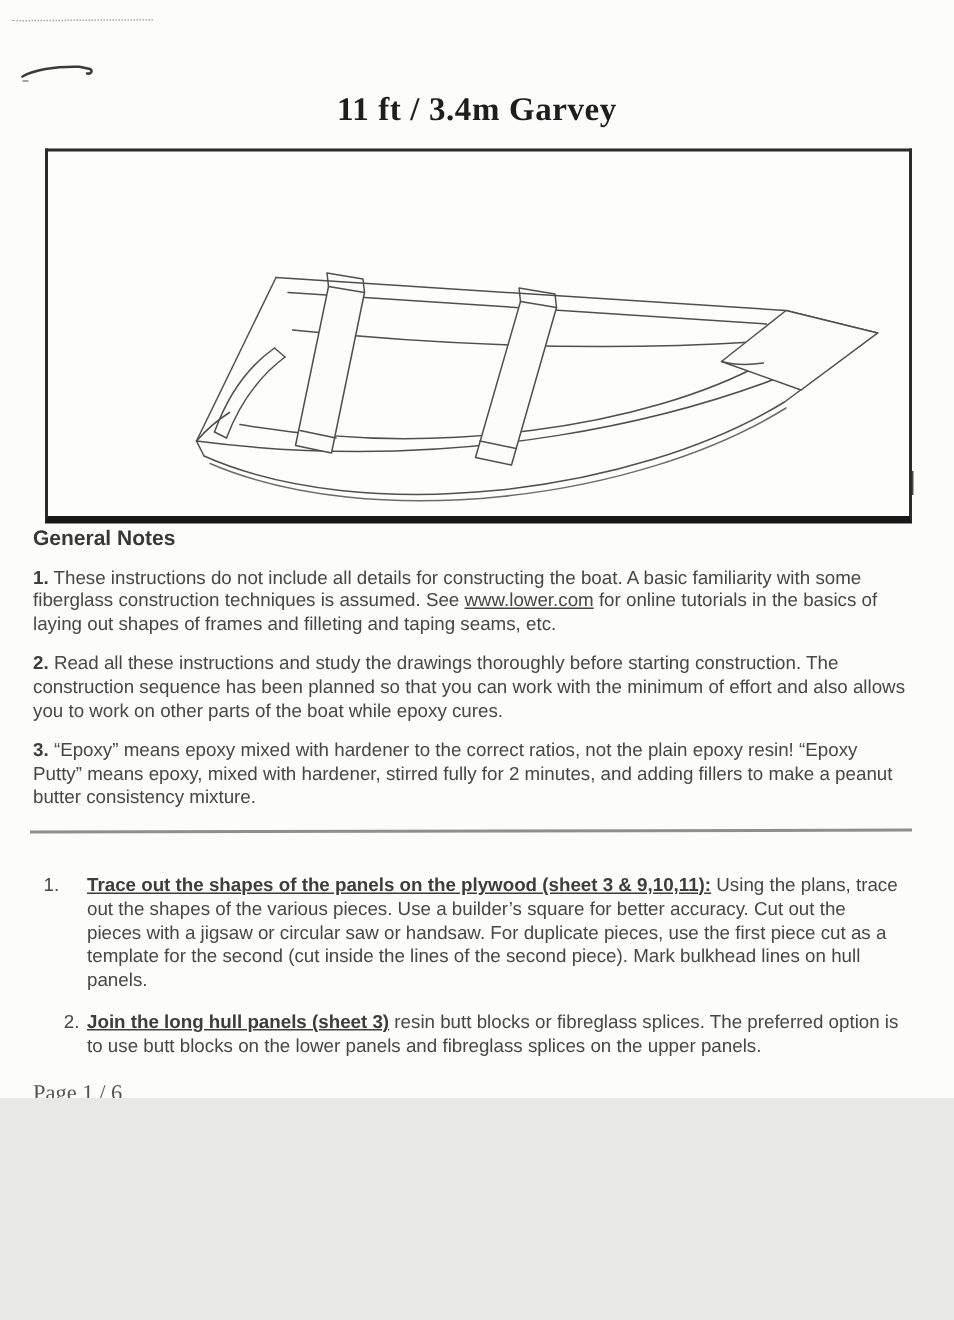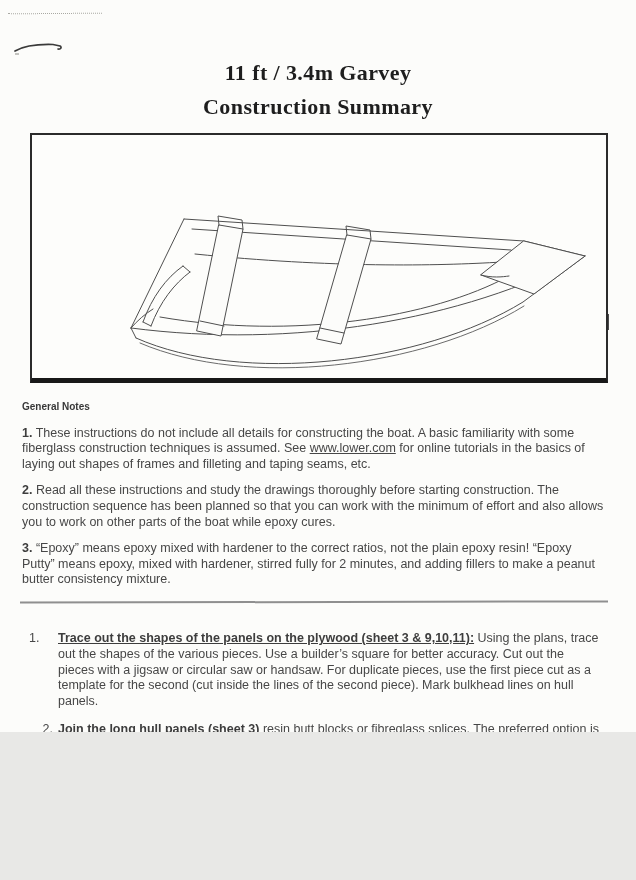--- a/index.html
+++ b/index.html
@@ -30,23 +30,23 @@
     border:2px solid #2b2b2b;
     border-bottom:5px solid #181818;
     background:#fdfdfb;
     position:relative;
     box-sizing:content-box;
   }
   .figure-box svg{display:block;}
   
   .body-col{ margin:0 30px 0 22px; font-size:12.5px; line-height:15.6px; }
   .gn-heading{
-    margin-top:16px;
+    margin-top:2px;
     font-weight:bold;
-    font-size:10px;
+    font-size:14px;
     color:#383838;
   }
   p.note{ margin:11px 0 0 0; }
   p.note b{ color:#3d3d3d; }
   .doclink{ text-decoration:underline; }
   .divider{
     margin:13px 28px 0 20px;
     border-top:2px solid #8f8f8f;
     transform:rotate(-0.12deg);
   }
@@ -85,21 +85,20 @@
   </svg>
   <div class="artifact a-edgeblob"></div>
   <div class="artifact a-faint-bottom"></div>
   <div class="artifact a-smudge"></div>
   <div class="artifact a-grayline"></div>
   <div class="artifact a-blacknub"></div>
   <div class="artifact a-bottomband"></div>
 
   <div class="title-block">
     <div>11 ft / 3.4m Garvey</div>
-    <div>Construction Summary</div>
   </div>
 
   <div class="figure-box">
     <svg viewBox="0 0 574 243" width="574" height="243">
       <g stroke="#4f4f4f" stroke-width="1" fill="none" stroke-linejoin="round" stroke-linecap="round">
 
         <path d="M152,84 L492,106 L553,121"></path>
         <path d="M152,84 L99,193"></path>
         <path d="M99,193 C260,214 430,186 553,121"></path>
         <path d="M99,193 L104,203"></path>

